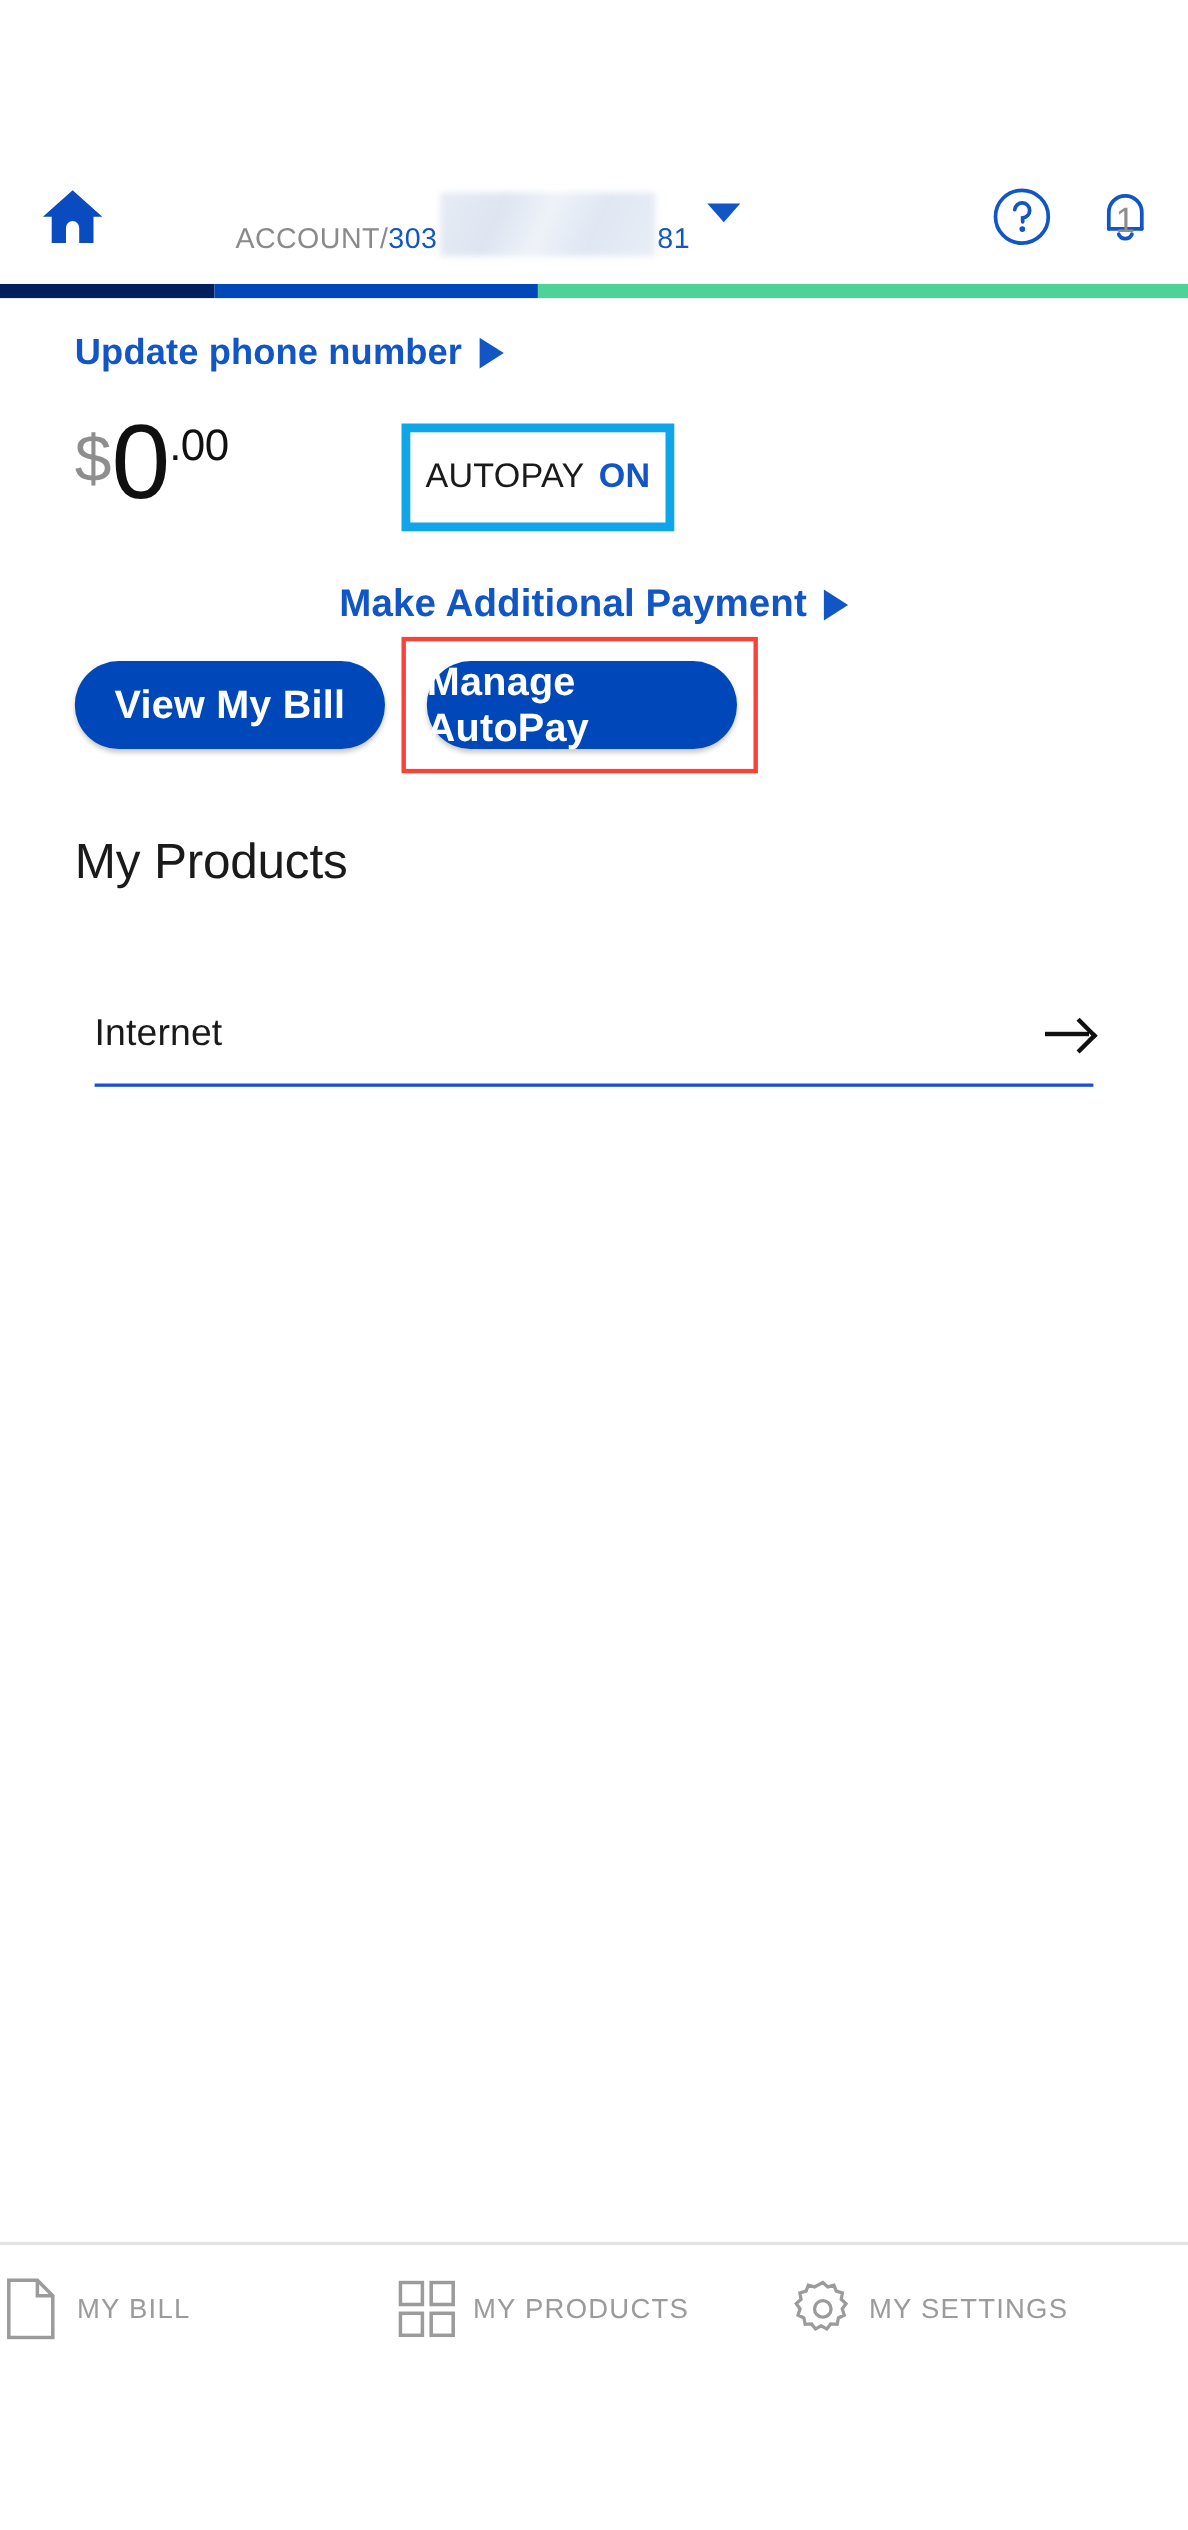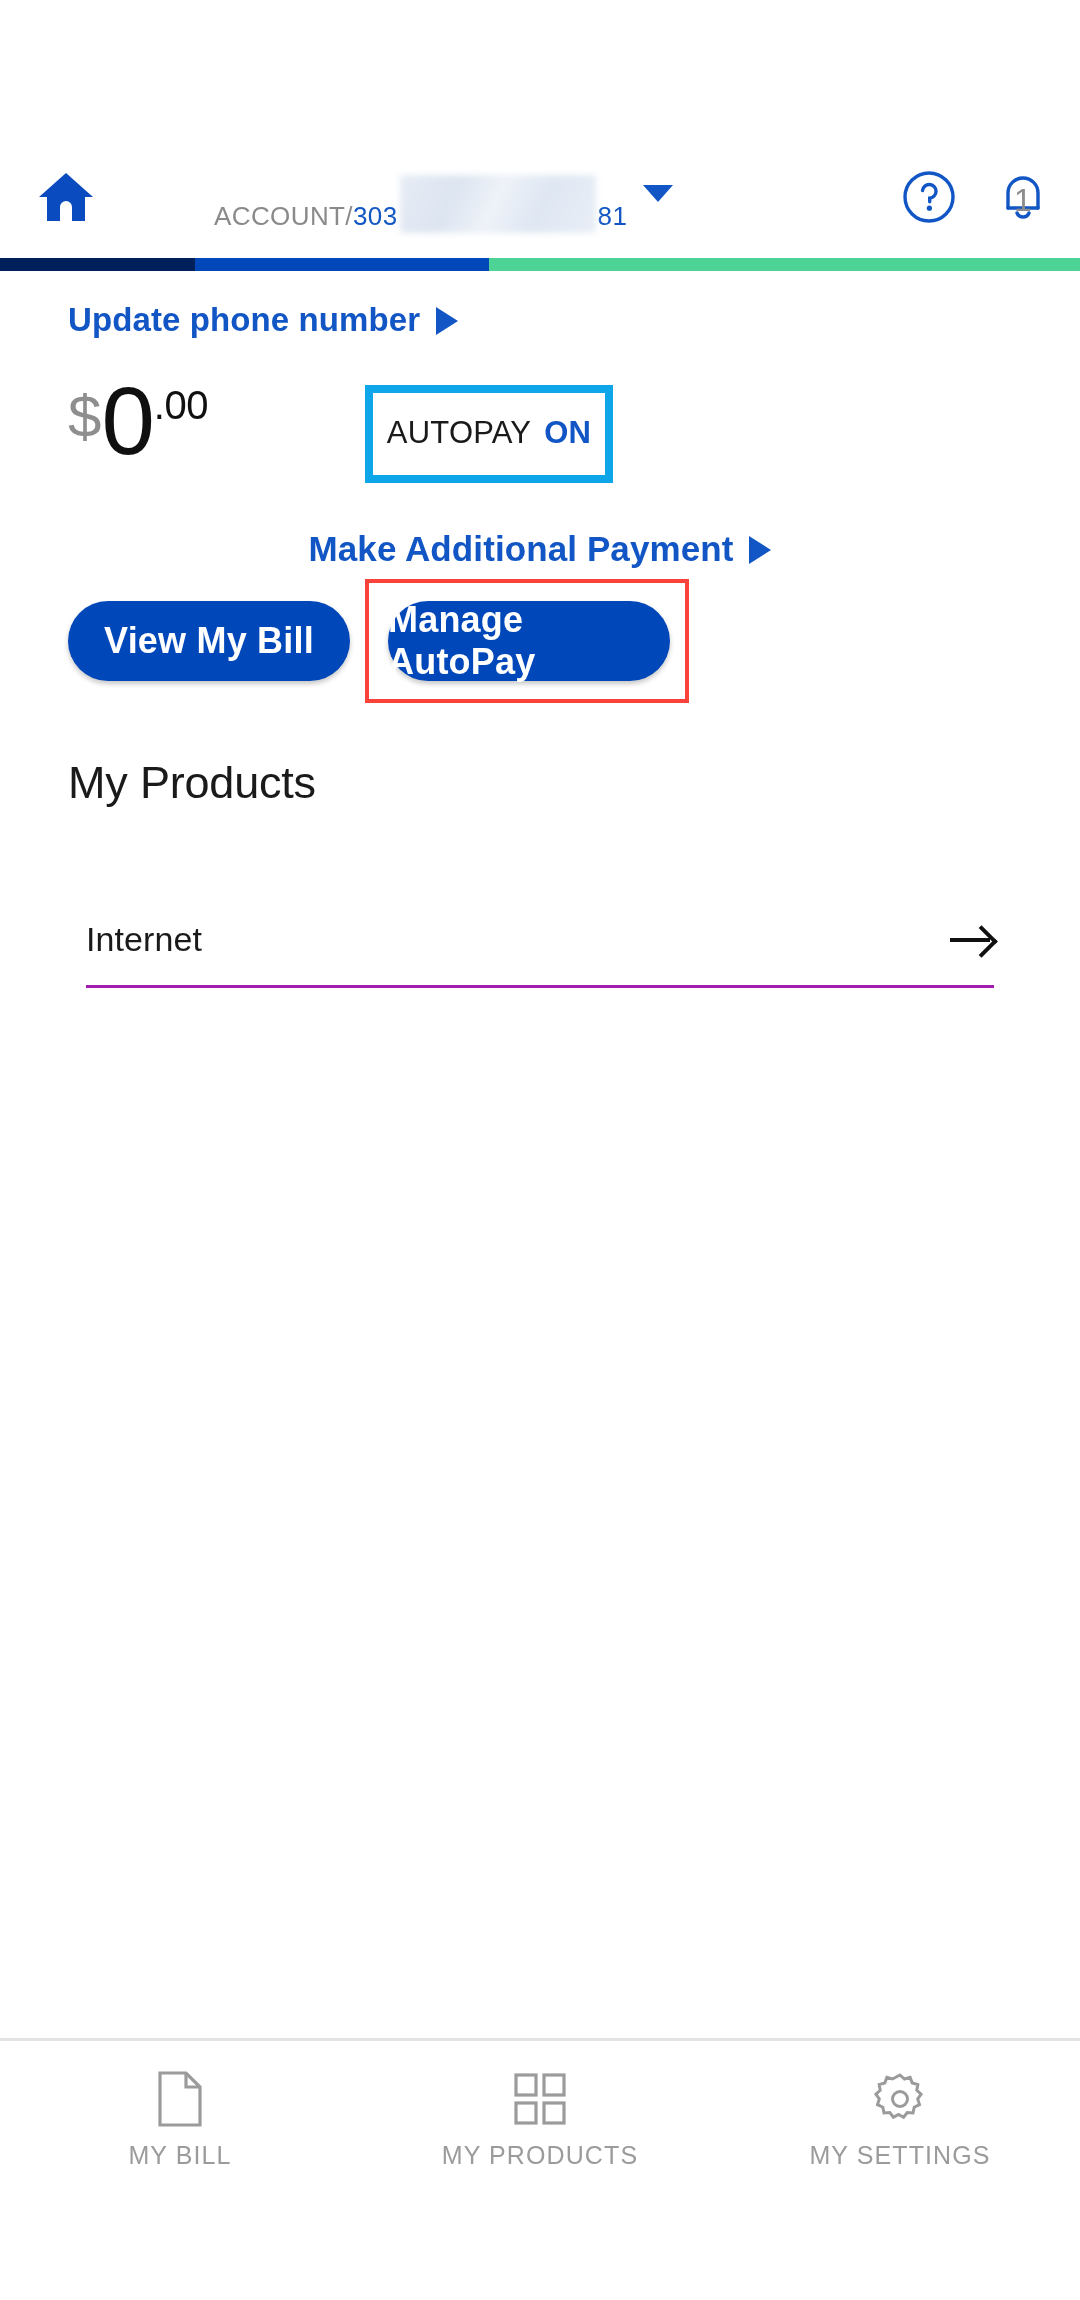--- a/index.html
+++ b/index.html
@@ -266,21 +266,21 @@
   }
   .product-list {
     margin-top: 84px;
     padding: 0 18px 0 18px;
   }
   .product-row {
     display: flex;
     align-items: center;
     justify-content: space-between;
     height: 92px;
-    border-bottom: 3px solid #a21caf;
+    border-bottom: 3px solid #1d4ed8;
   }
   .product-name {
     font-size: 34px;
     color: #1a1a1a;
     letter-spacing: 0.1px;
   }
   .arrow-right {
     width: 44px;
     height: 30px;
     position: relative;
@@ -312,21 +312,20 @@
     background: #ffffff;
     border-top: 3px solid #e3e3e3;
     display: flex;
     align-items: flex-start;
     box-sizing: border-box;
     padding-top: 30px;
   }
   .nav-item {
     flex: 1 1 0;
     display: flex;
-    flex-direction: column;
     align-items: center;
     gap: 14px;
   }
   .nav-icon {
     width: 56px;
     height: 56px;
     display: flex;
     align-items: center;
     justify-content: center;
   }

